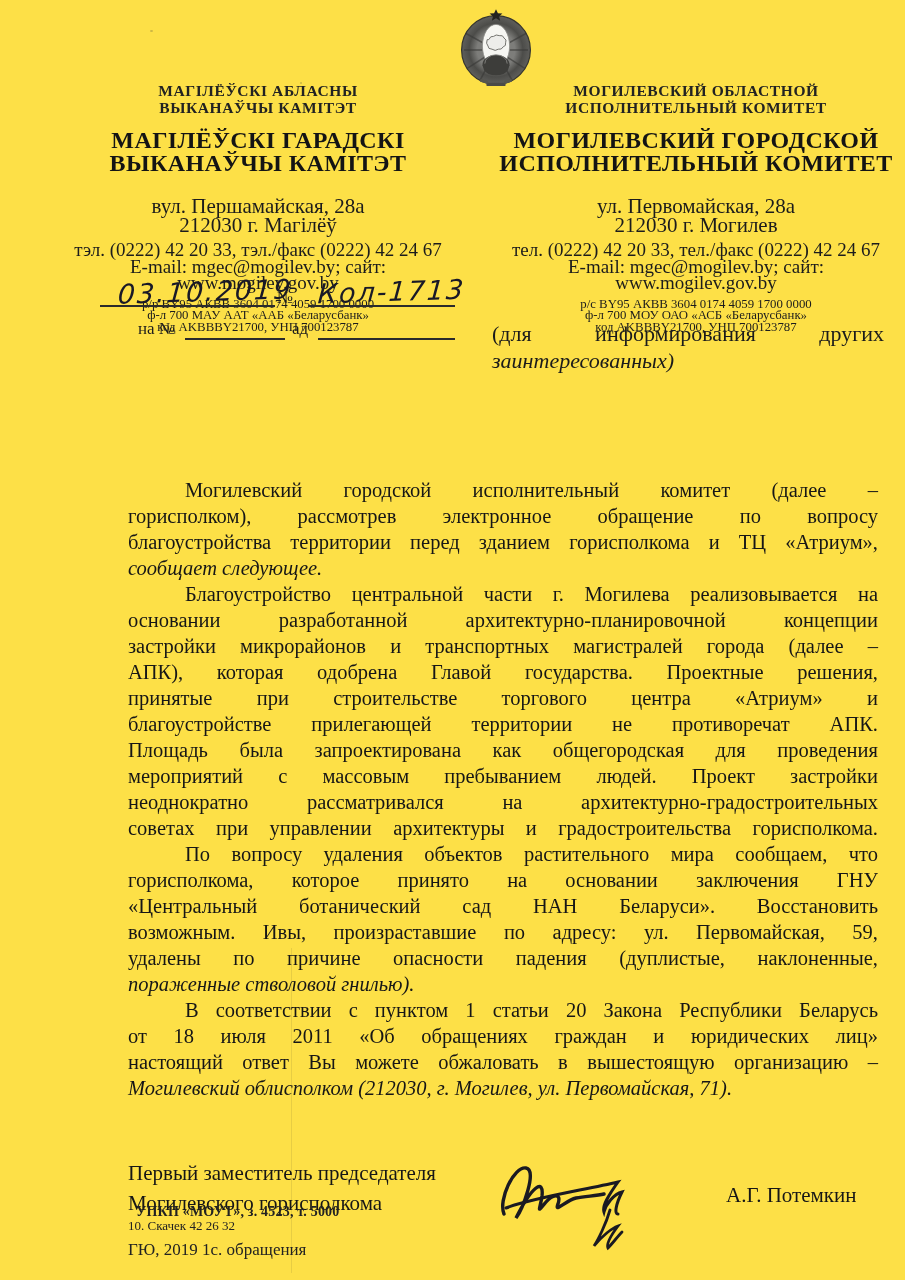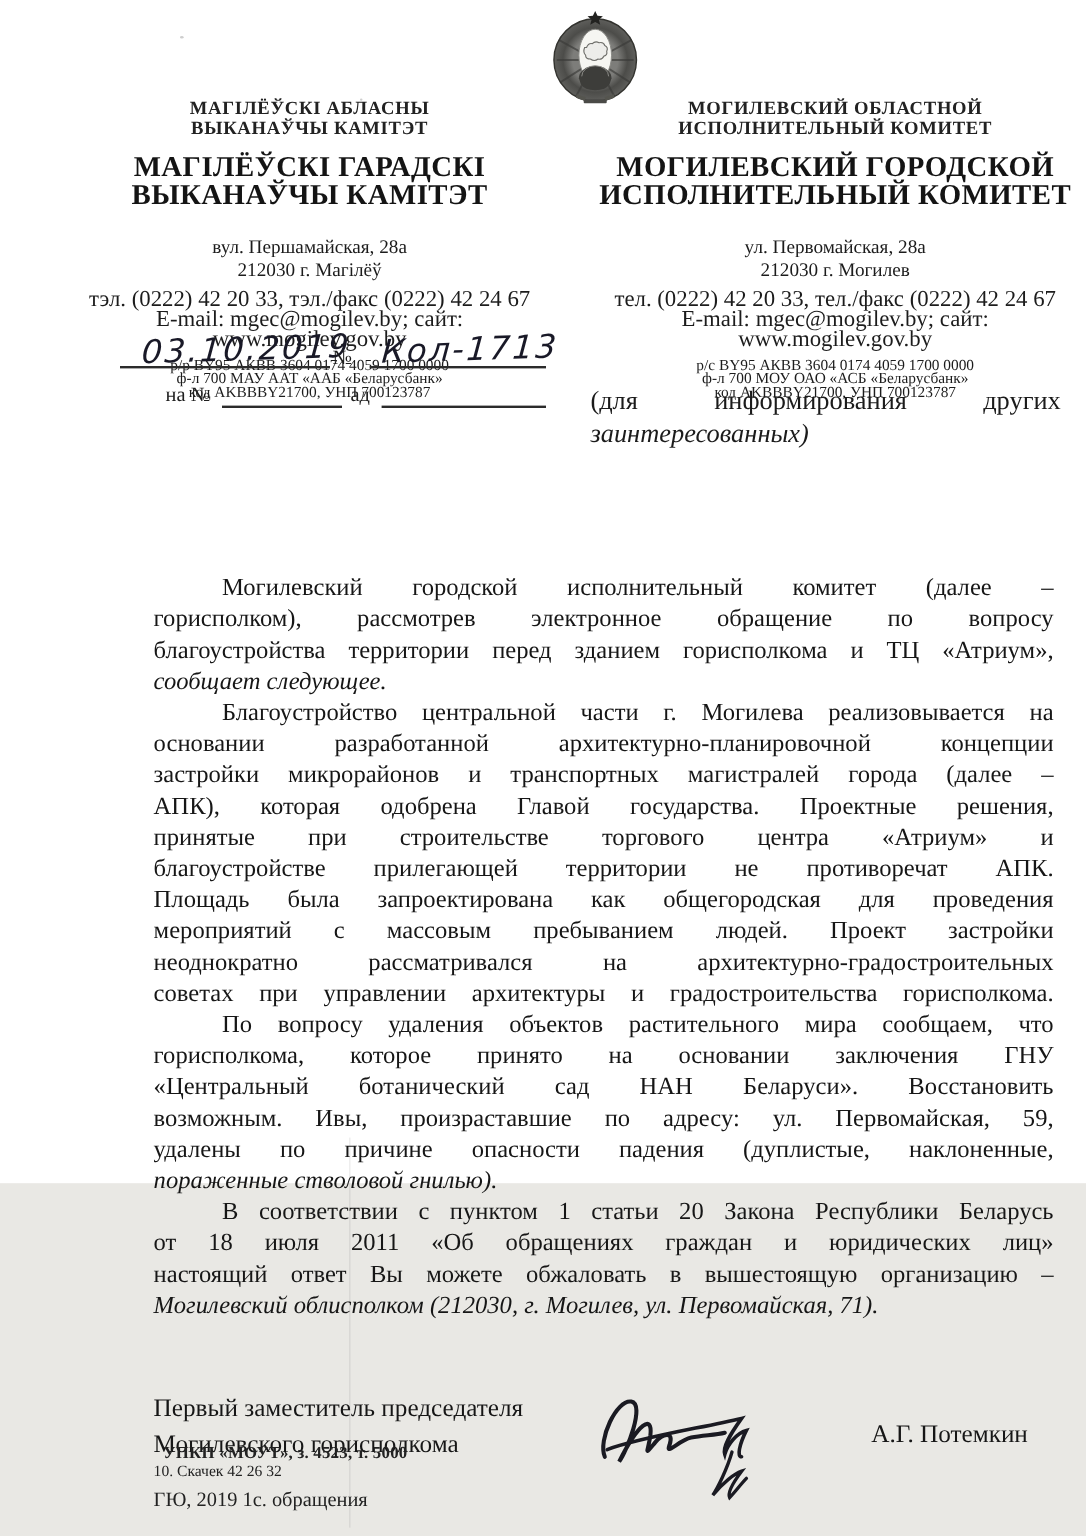--- a/index.html
+++ b/index.html
@@ -5,31 +5,31 @@
   html,body{margin:0;padding:0;}
   body{
     width:905px;height:1280px;
     background:#e9e8e4;
     font-family:"Liberation Serif","DejaVu Serif",serif;
     color:#1c1c1c;
     position:relative;
     overflow:hidden;
   }
   .page{
-    position:absolute;left:0;top:0;width:905px;height:986px;
-    background:#ffffff;
+    position:absolute;left:0;top:0;width:905px;height:1280px;
+    background:#fde047;
   }
   
   .emblem{position:absolute;left:456px;top:6px;width:80px;height:84px;}
   .lh{position:absolute;text-align:center;}
   .lh-left{left:56px;top:82px;width:404px;}
   .lh-right{left:492px;top:82px;width:408px;}
   .parent-org{font-size:15.5px;line-height:17px;letter-spacing:.6px;white-space:pre-line;font-weight:600;color:#222;}
   .org-name{font-size:24px;line-height:23px;font-weight:bold;letter-spacing:.4px;white-space:pre-line;margin-top:13px;color:#141414;}
-  .lh-address{font-size:16px;line-height:19px;white-space:pre-line;margin-top:22px;font-family:Liberation Serif, serif;}
+  .lh-address{font-size:21px;line-height:19px;white-space:pre-line;margin-top:22px;font-family:Liberation Serif, serif;}
   .lh-contact{font-size:19px;line-height:16.5px;margin-top:7px;white-space:pre-line;}
   .lh-bank{font-size:12.8px;line-height:11.5px;margin-top:7px;white-space:pre-line;letter-spacing:0;}
   
   .ref-block{position:absolute;left:0;top:0;width:905px;height:0;}
   .u-line{position:absolute;border-bottom:2px solid #2b2b2b;height:0;}
   .hand{
     position:absolute;
     font-family:"DejaVu Sans","Liberation Sans",sans-serif;
     font-style:italic;
     color:#191927;

